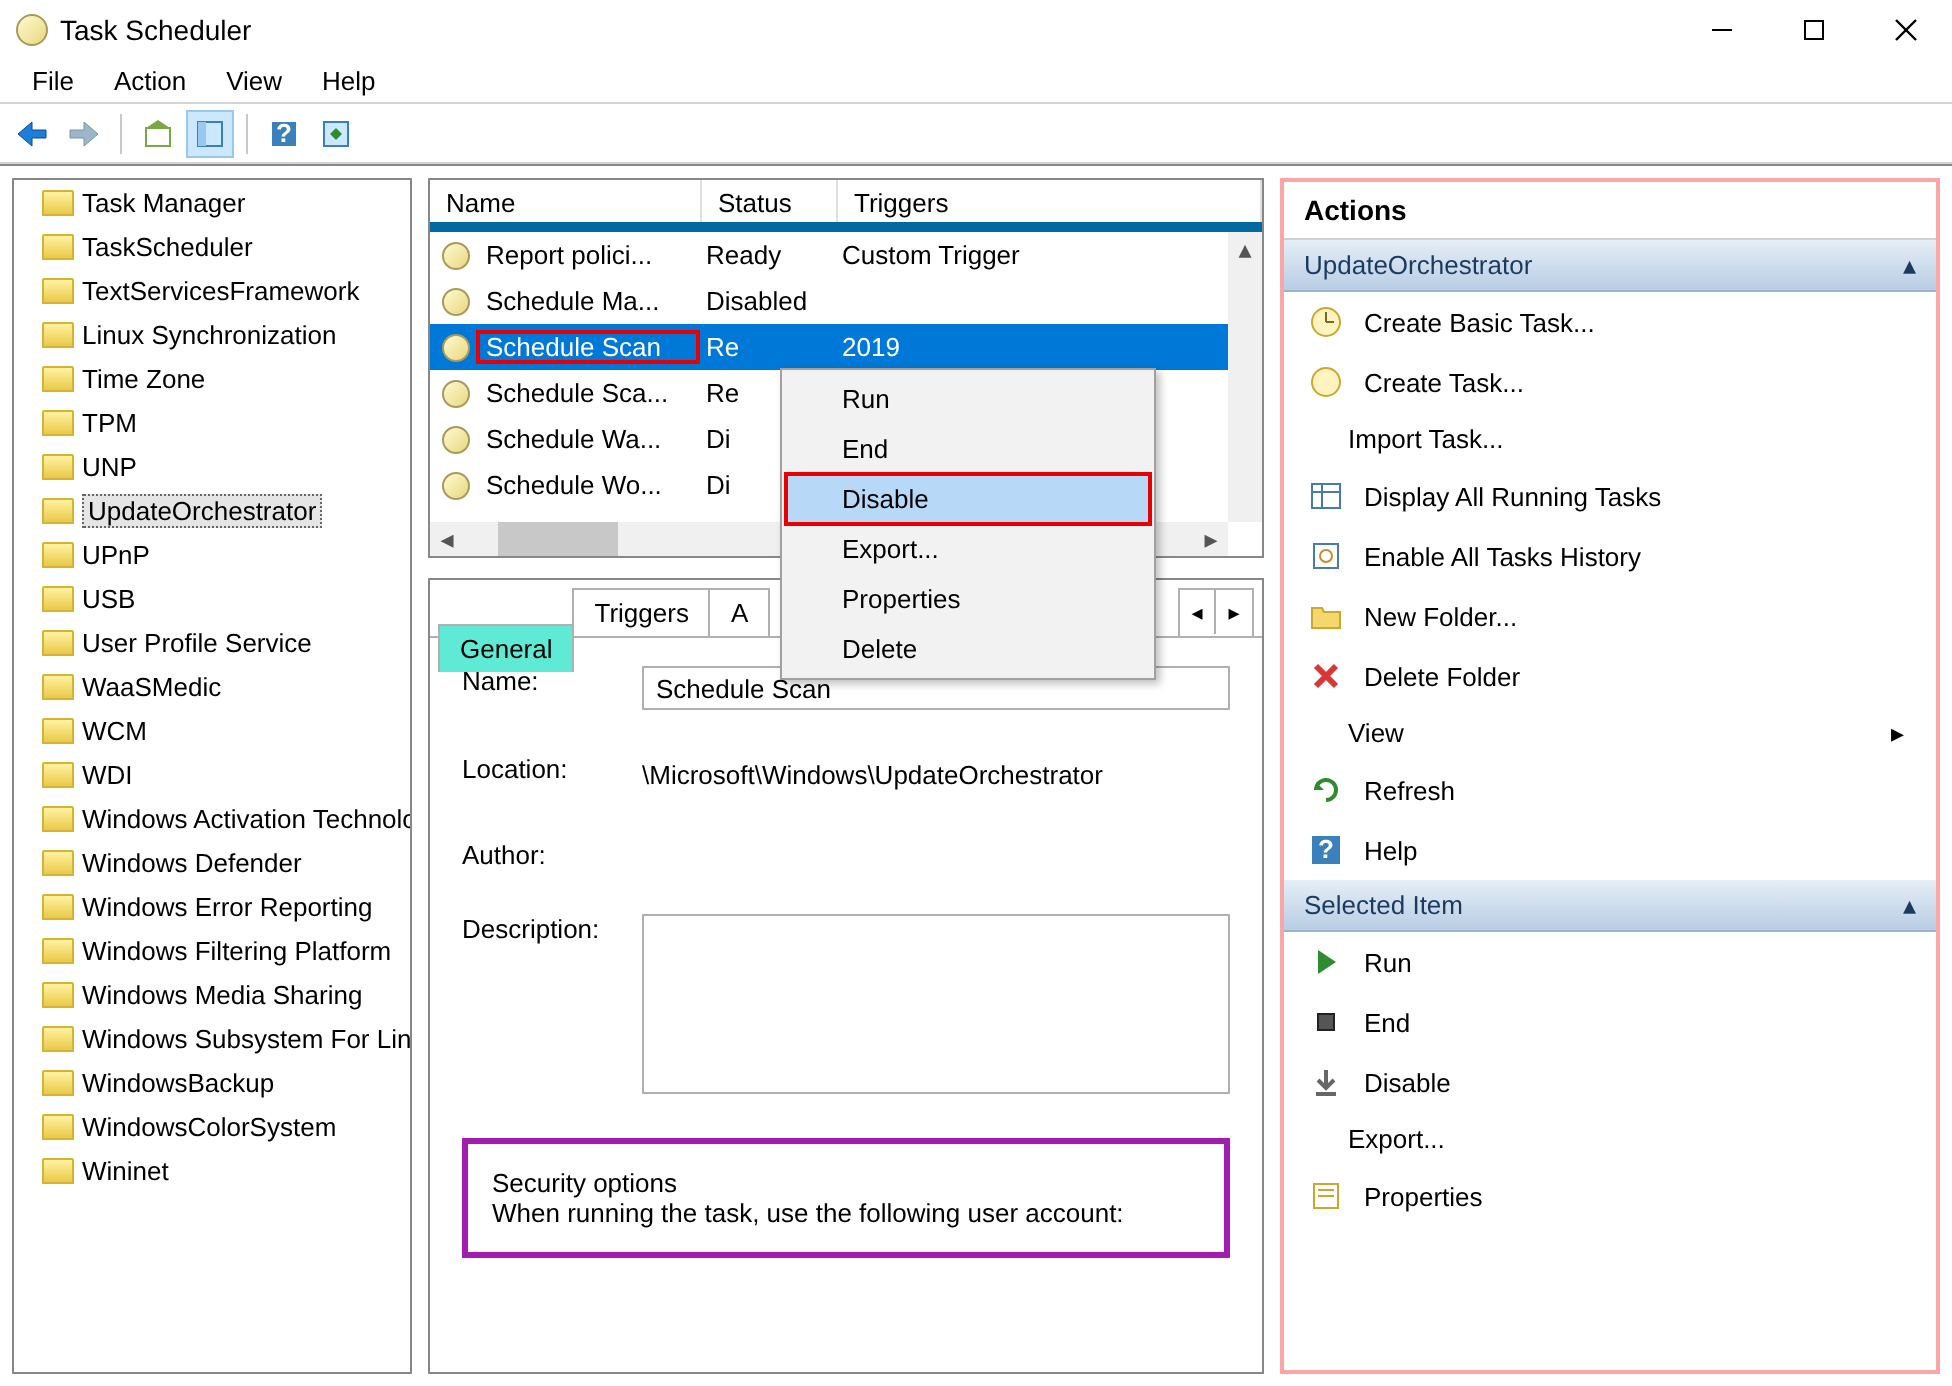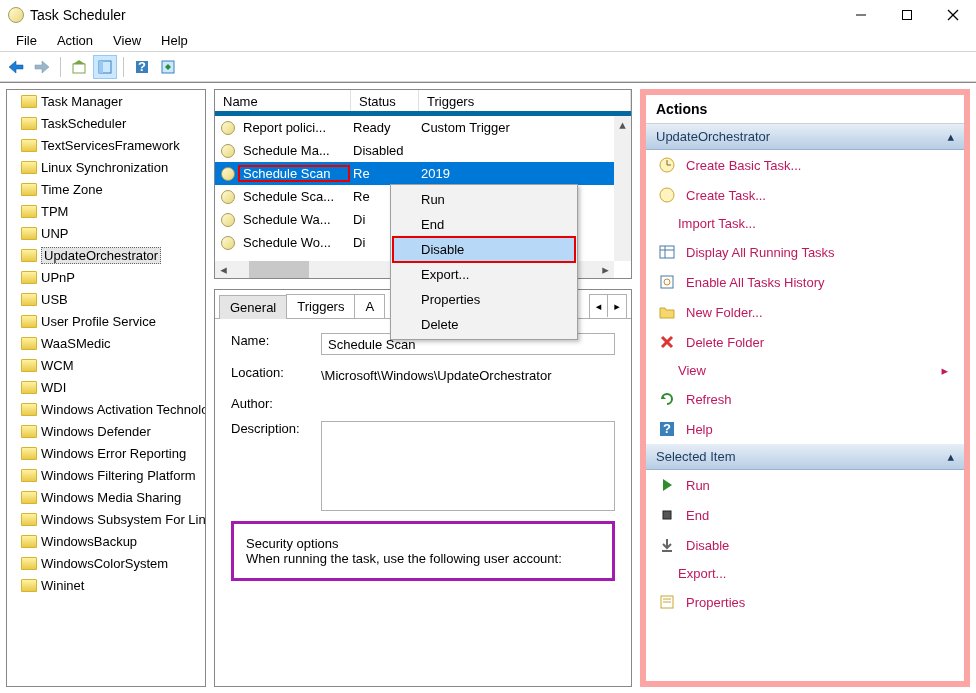--- a/index.html
+++ b/index.html
@@ -42,43 +42,43 @@
 .trow.selected { background: #0078d7; color: #fff; }
 .trow.selected .cell.name { outline: 2px solid #e80000; outline-offset: -1px; }
 .tasklist .scroll-v { position: absolute; right: 0; top: 26px; bottom: 17px; width: 17px; background: #f0f0f0; }
 .tasklist .scroll-h { position: absolute; left: 0; right: 17px; bottom: 0; height: 17px; background: #f0f0f0; display: flex; }
 .scroll-thumb-h { width: 60px; height: 100%; background: #c8c8c8; margin-left: 17px; }
 .scroll-arrow { width: 17px; height: 17px; display: flex; align-items: center; justify-content: center; color: #555; }
 
 .detail { border: 1px solid #888; flex: 1; margin-top: 10px; background: #fff; overflow: hidden; position: relative; }
 .tabs { display: flex; border-bottom: 1px solid #b0b0b0; padding: 4px 4px 0 4px; gap: 0; }
 .tab { padding: 4px 10px; font-size: 13px; border: 1px solid #b0b0b0; border-bottom: none; background: #fff; margin-right: -1px; }
-.tab.active { position: relative; top: 1px; background: #e5e5e5; }
+.tab.active { position: relative; top: 18px; background: #5eead4; }
 .tab-scroll { margin-left: auto; display: flex; border: 1px solid #b0b0b0; border-bottom: none; }
 .tab-scroll div { width: 18px; height: 22px; display: flex; align-items: center; justify-content: center; border-right: 1px solid #b0b0b0; font-size: 11px; }
 .tab-scroll div:last-child { border-right: none; }
 
 .detail-body { padding: 14px 16px; font-size: 13px; }
-.field { display: flex; margin-bottom: 10px; align-items: flex-start; }
+.field { display: flex; margin-bottom: 22px; align-items: flex-start; }
 .field-label { width: 90px; }
 .field-val { flex: 1; background: #fff; border: 1px solid #b0b0b0; padding: 3px 6px; height: 22px; overflow: hidden; white-space: nowrap; }
 .field-val.noborder { border: none; padding: 3px 0; height: auto; }
 .field-val.desc { height: 90px; }
 .security { border: 3px solid #a21caf; margin-top: 8px; padding: 12px; position: relative; }
 
 
 .contextmenu { position: absolute; left: 390px; top: 184px; width: 188px; background: #f2f2f2; border: 1px solid #a0a0a0; box-shadow: 2px 2px 4px rgba(0,0,0,0.25); z-index: 100; padding: 2px; }
 .contextmenu .cmi { padding: 5px 20px 5px 28px; font-size: 13px; }
 .contextmenu .cmi.hover { background: #b7d9f7; outline: 2px solid #e80000; outline-offset: -1px; }
 
 
-.actions { width: 330px; border: 6px solid #fca5a5; margin: 6px 6px 6px 4px; background: #fff; overflow-y: auto; overflow-x: hidden; }
+.actions { width: 330px; border: 2px solid #fca5a5; margin: 6px 6px 6px 4px; background: #fff; overflow-y: auto; overflow-x: hidden; }
 .actions h3 { margin: 0; padding: 6px 10px; font-size: 14px; font-weight: 700; border-bottom: 1px solid #d0d0d0; }
 .actions .section { background: linear-gradient(180deg,#e6eef7,#b8cde4); padding: 5px 10px; font-size: 13px; display: flex; justify-content: space-between; align-items: center; border-bottom: 1px solid #9ab4d0; color: #1a3a5e; }
-.actions .ai { display: flex; align-items: center; padding: 6px 8px 6px 12px; font-size: 13px; gap: 10px; color: #be185d; }
+.actions .ai { display: flex; align-items: center; padding: 6px 8px 6px 12px; font-size: 13px; gap: 10px; color: #000000; }
 .actions .ai .aicon { width: 18px; height: 18px; display: flex; align-items: center; justify-content: center; flex-shrink: 0; }
 .actions .ai.indent { padding-left: 32px; }
 .ai-arrow { margin-left: auto; margin-right: 8px; }
 
 
 .svg-fill-none { fill: none; }
 </style>
 </head>
 <body>
 

